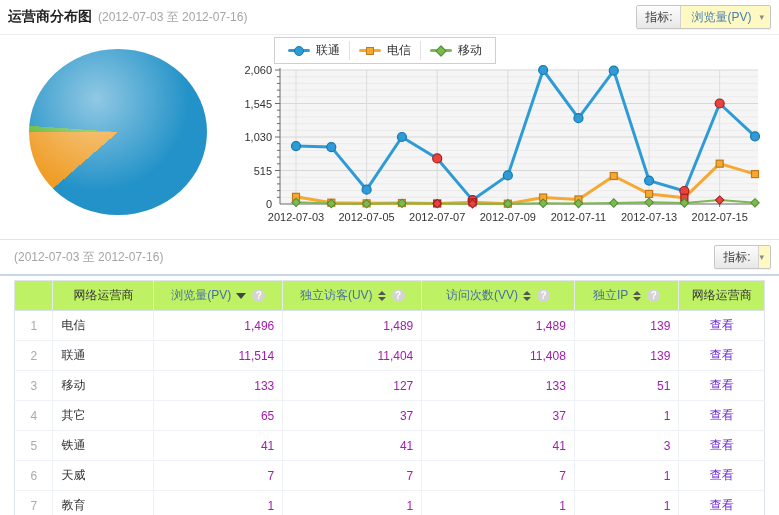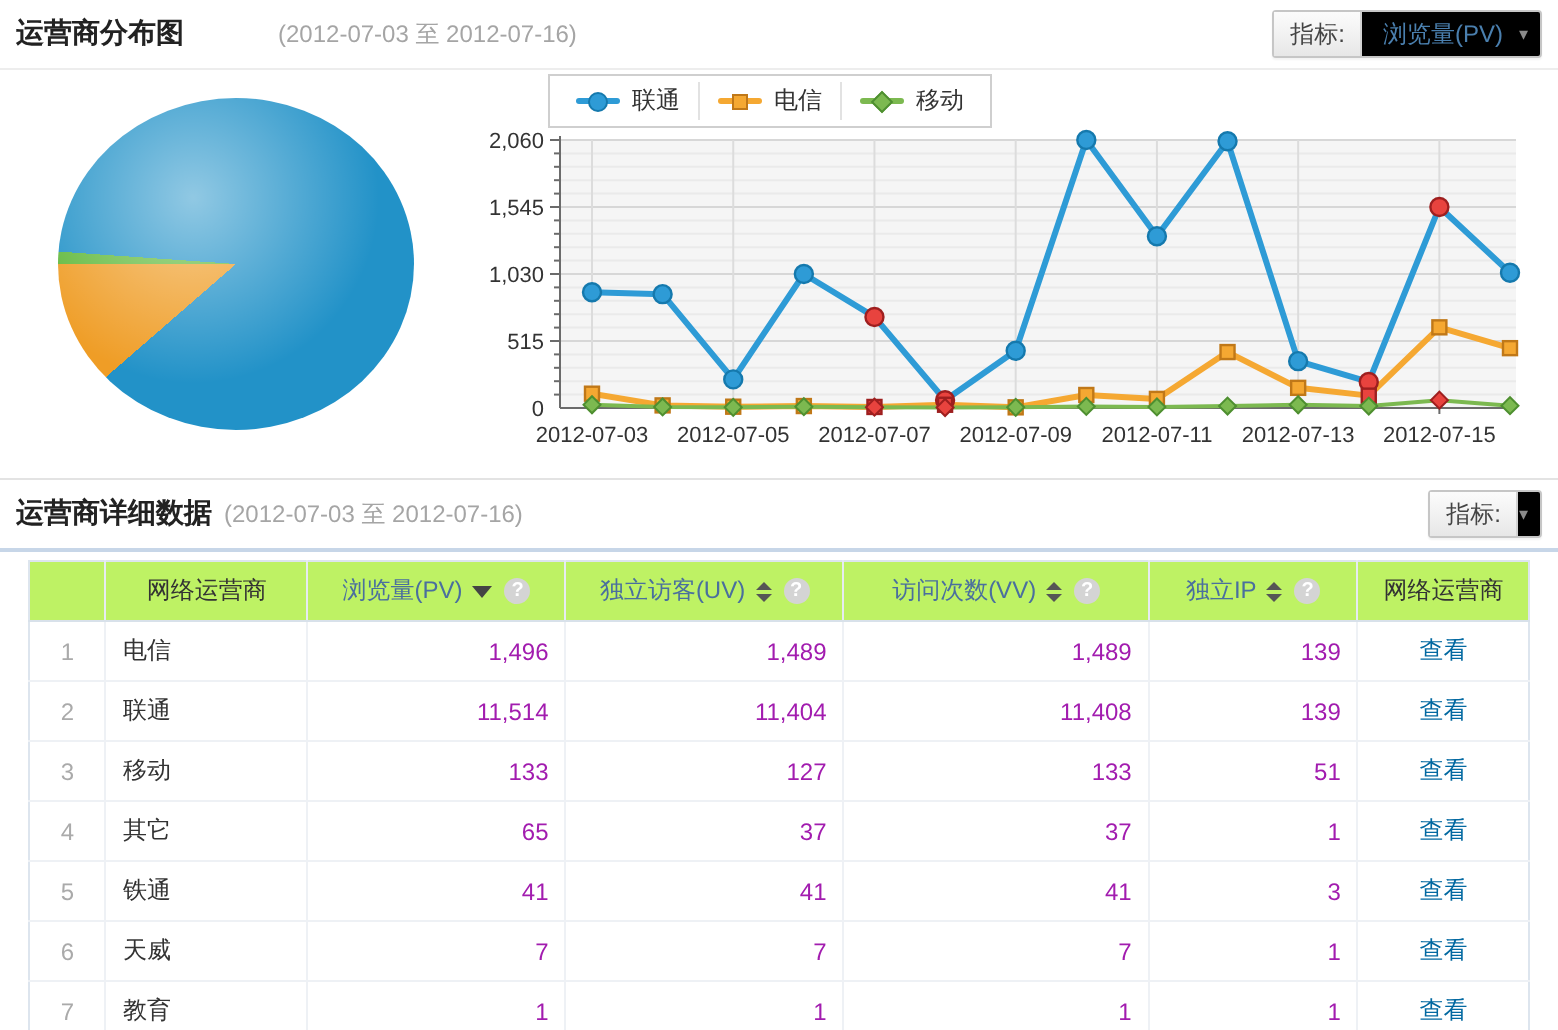--- a/index.html
+++ b/index.html
@@ -2,24 +2,24 @@
 <html><head>
 <meta charset="utf-8">
 <style>
   html,body{margin:0;padding:0;}
   body{
     width:779px;height:515px;overflow:hidden;background:#fff;
     font-family:"Liberation Sans","DejaVu Sans",sans-serif;font-size:12px;color:#333;
   }
   
   .sec-head{display:flex;align-items:center;padding:4px 8px;height:26px;}
-  .sec-head.first{border-bottom:1px solid #ededed;gap:41px;}
+  .sec-head.first{border-bottom:1px solid #ededed;}
   .sec-title{font-size:14px;font-weight:bold;color:#222;}
   .sec-date{color:#a5a5a5;margin-left:6px;font-size:12px;}
-  .metric-ctl{margin-left:auto;display:inline-flex;align-items:flex-end;border:1px solid #c6c6c6;border-radius:2px;height:22px;line-height:22px;background:#000000;box-shadow:0 1px 1px rgba(0,0,0,.05);}
+  .metric-ctl{margin-left:auto;display:inline-flex;align-items:flex-end;border:1px solid #c6c6c6;border-radius:2px;height:22px;line-height:22px;background:#fef9c3;box-shadow:0 1px 1px rgba(0,0,0,.05);}
   .metric-label{background:linear-gradient(#fcfcfc,#e7e7e7);padding:0 8px;color:#444;border-right:1px solid #d2d2d2;}
   .metric-value{padding:0 8px 0 10px;color:#4a7fae;white-space:nowrap;}
   .metric-arrow{color:#8a8a8a;font-size:9px;padding:0 6px 0 0;align-self:center;line-height:normal;}
   .divider-top{border-top:1px solid #e3e3e3;}
   .sec2-underline{border-bottom:2px solid #c7d6e8;}
   
   .chart-zone{display:flex;padding:0 4px 2px 4px;}
   .pie-wrap{width:228px;display:flex;justify-content:center;align-items:flex-start;padding-top:14px;}
   .pie{width:178px;height:166px;border-radius:50%;}
   .chart-col{flex:1;position:relative;padding-top:2px;}
@@ -37,21 +37,21 @@
   table.data th{background:#bef264;font-weight:normal;padding:6px 8px;border-bottom:1px solid #d8e1ea;border-left:1px solid #e6ebf2;text-align:center;white-space:nowrap;}
   table.data th:first-child{border-left:none;}
   table.data th .col-label{vertical-align:middle;}
   th.sortable .col-label{color:#4a6f9e;}
   table.data td{padding:6px 8px;border-bottom:1px solid #eef1f5;border-left:1px solid #eef1f5;}
   table.data td:first-child{border-left:none;}
   td.rownum{color:#aaa;text-align:center;width:24px;}
   td.name{color:#333;text-align:left;padding-left:14px;width:88px;}
   td.num{color:#a21caf;text-align:right;padding-right:16px;}
   td.action{text-align:center;width:70px;}
-  .view-link{color:#0369a1;cursor:pointer;}
+  .view-link{color:#6d28d9;cursor:pointer;}
   col.c-pv{width:132px;}col.c-uv{width:142px;}col.c-vv{width:158px;}col.c-ip{width:108px;}
   
   .tri-down{display:inline-block;width:0;height:0;border-left:5px solid transparent;border-right:5px solid transparent;border-top:6px solid #444;vertical-align:middle;margin-left:5px;}
   .sort-ud{display:inline-flex;flex-direction:column;gap:2px;vertical-align:middle;margin-left:5px;}
   .sort-ud i{display:block;width:0;height:0;border-left:4px solid transparent;border-right:4px solid transparent;}
   .sort-ud .up{border-bottom:4px solid #555;}
   .sort-ud .down{border-top:4px solid #555;}
   .help{display:inline-block;width:13px;height:13px;border-radius:50%;background:#d4d4d4;color:#fff;font-size:10px;line-height:13px;text-align:center;margin-left:6px;vertical-align:middle;font-weight:bold;cursor:pointer;}
 </style>
 </head>
@@ -212,21 +212,20 @@
           <rect x="378.7692307692308" y="136.0242718446602" width="6" height="6" fill="#7cb950" stroke="#4e8f30" stroke-width="1" transform="rotate(45 381.7692307692308 139.0242718446602)"></rect>
           <rect x="414.0769230769231" y="135.373786407767" width="6" height="6" fill="#7cb950" stroke="#4e8f30" stroke-width="1" transform="rotate(45 417.0769230769231 138.373786407767)"></rect>
           <rect x="449.38461538461536" y="136.0242718446602" width="6" height="6" fill="#7cb950" stroke="#4e8f30" stroke-width="1" transform="rotate(45 452.38461538461536 139.0242718446602)"></rect>
           <rect x="484.6923076923077" y="133.09708737864077" width="6" height="6" fill="#e8433e" stroke="#9e1f1f" stroke-width="1" transform="rotate(45 487.6923076923077 136.09708737864077)"></rect>
           <rect x="520" y="135.82912621359225" width="6" height="6" fill="#7cb950" stroke="#4e8f30" stroke-width="1" transform="rotate(45 523 138.82912621359225)"></rect>
         </svg></div>
   </div>
 </div>
 
 <div class="sec-head divider-top sec2-underline">
-  <span class="sec-title">运营商详细数据</span>
   <span class="sec-date">(2012-07-03 至 2012-07-16)</span>
   <span class="metric-ctl">
     <span class="metric-label">指标:</span>
     <span class="metric-arrow">▾</span>
   </span>
 </div>
 
 <table class="data">
   <colgroup>
     <col style="width:24px">

